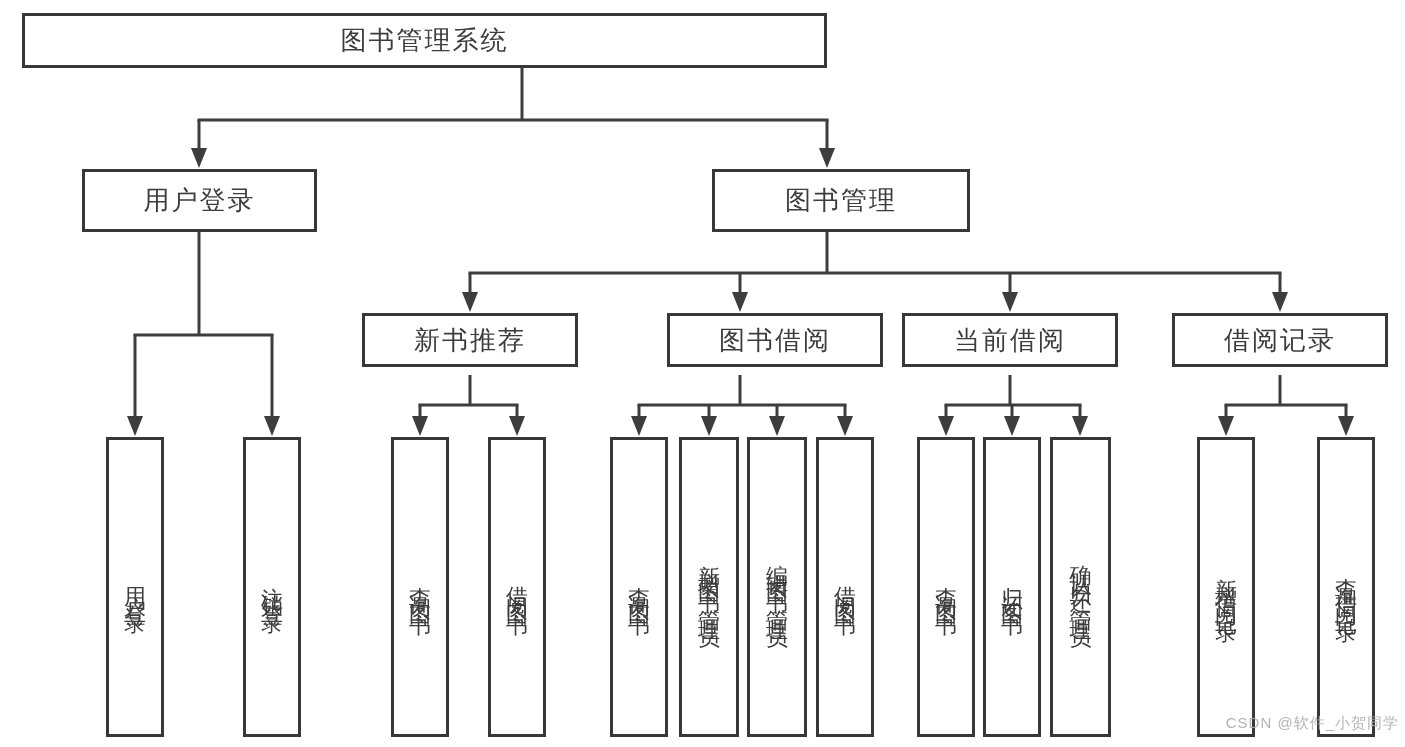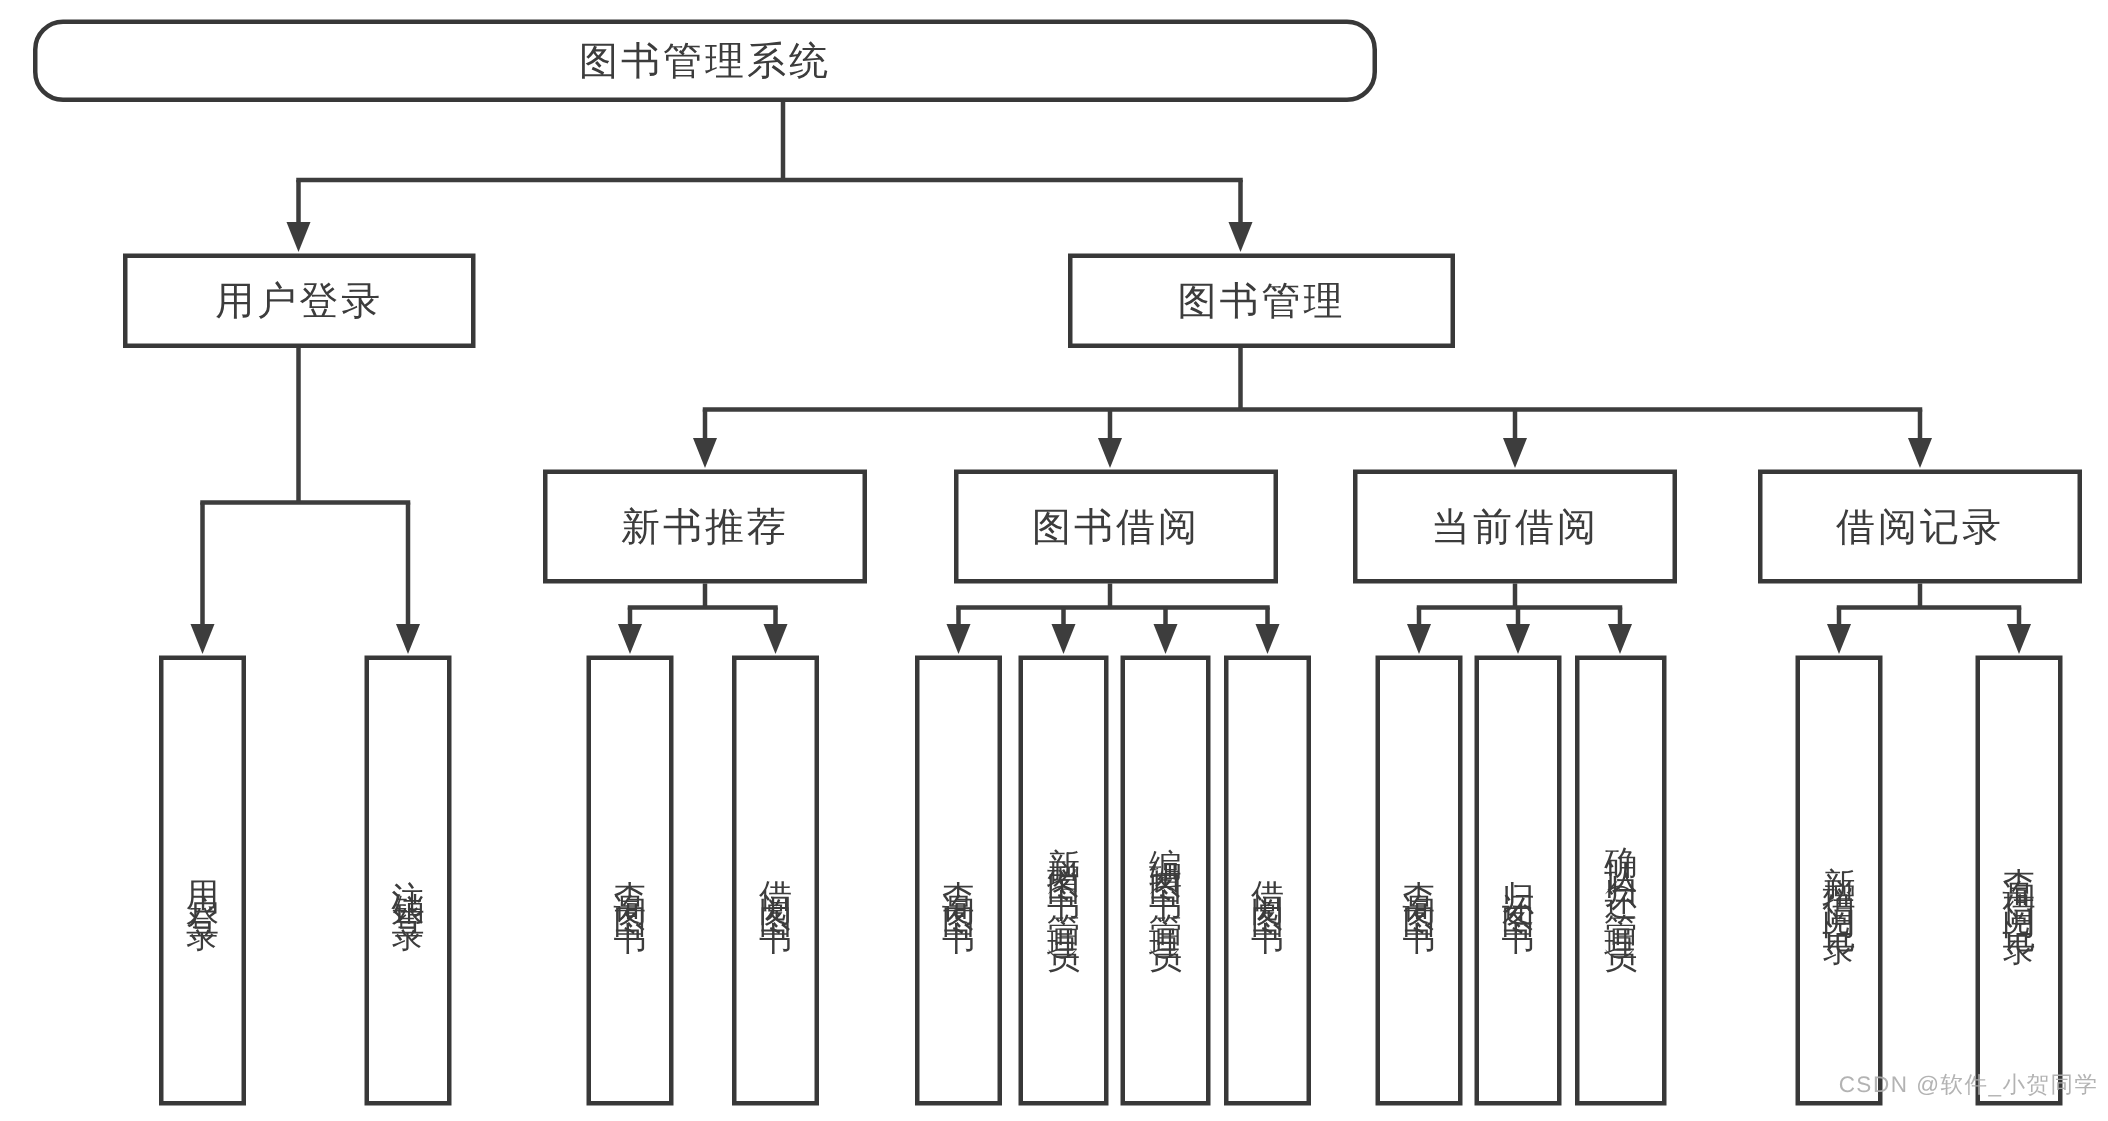--- a/index.html
+++ b/index.html
@@ -19,23 +19,23 @@
     position: absolute;
     box-sizing: border-box;
     border: 3px solid #383838;
     background: #ffffff;
     display: flex;
     align-items: center;
     justify-content: center;
     z-index: 1;
   }
   .node-h { font-size: 26px; letter-spacing: 2px; }
-  .root  { left: 22px;  top: 13px;  width: 896px; height: 55px; border-radius: 20px; }
+  .root  { left: 22px;  top: 13px;  width: 805px; height: 55px; }
   .lvl2  { top: 169px; height: 63px; }
-  .lvl3  { top: 313px; height: 76px; width: 216px; }
+  .lvl3  { top: 313px; height: 54px; width: 216px; }
   .leaf  { top: 437px; height: 300px; width: 58px; }
   .leaf span {
     writing-mode: vertical-lr;
     text-orientation: mixed;
     font-size: 22px;
     letter-spacing: 9px;
     line-height: 1;
     white-space: nowrap;
   }
   .watermark {
@@ -127,21 +127,21 @@
 <div class="node node-h lvl2" style="left:82px; width:235px;">
   <span>用户登录</span>
 </div>
 <div class="node node-h lvl2" style="left:712px; width:258px;">
   <span>图书管理</span>
 </div>
 
 <div class="node node-h lvl3" style="left:362px;">
   <span>新书推荐</span>
 </div>
-<div class="node node-h lvl3" style="left:636px;">
+<div class="node node-h lvl3" style="left:667px;">
   <span>图书借阅</span>
 </div>
 <div class="node node-h lvl3" style="left:902px;">
   <span>当前借阅</span>
 </div>
 <div class="node node-h lvl3" style="left:1172px;">
   <span>借阅记录</span>
 </div>
 
 <div class="node leaf" style="left:106px;">

